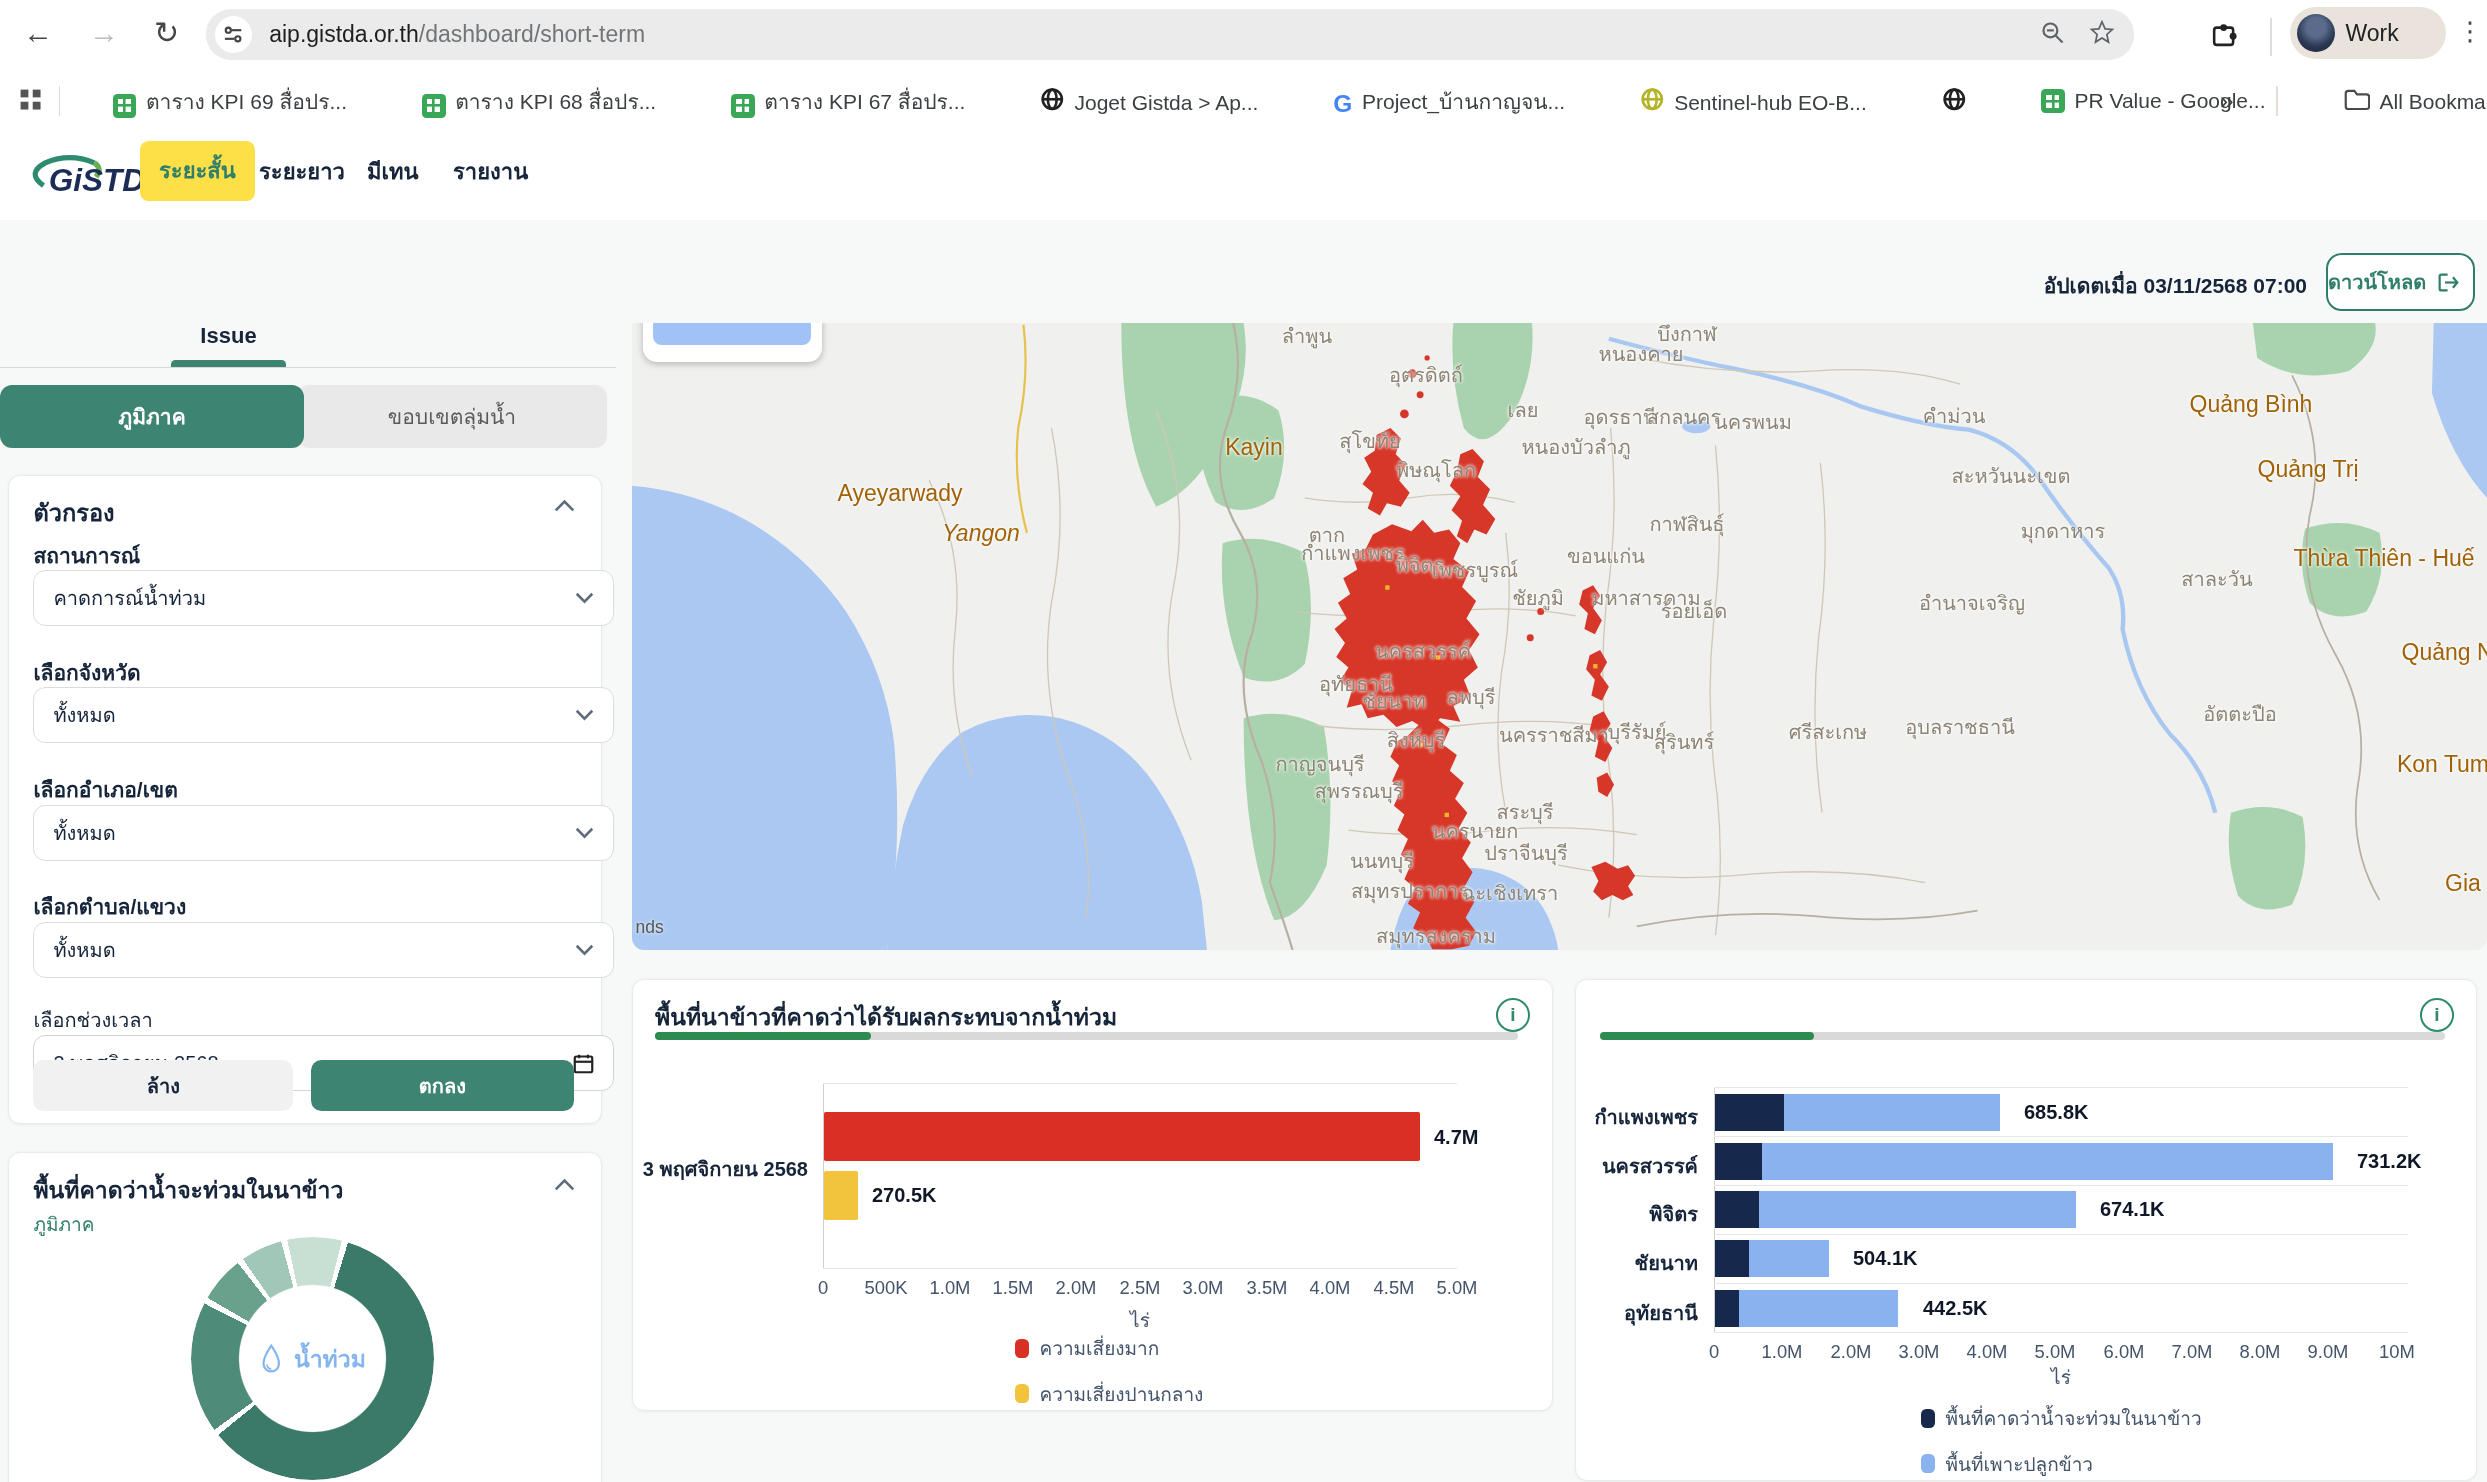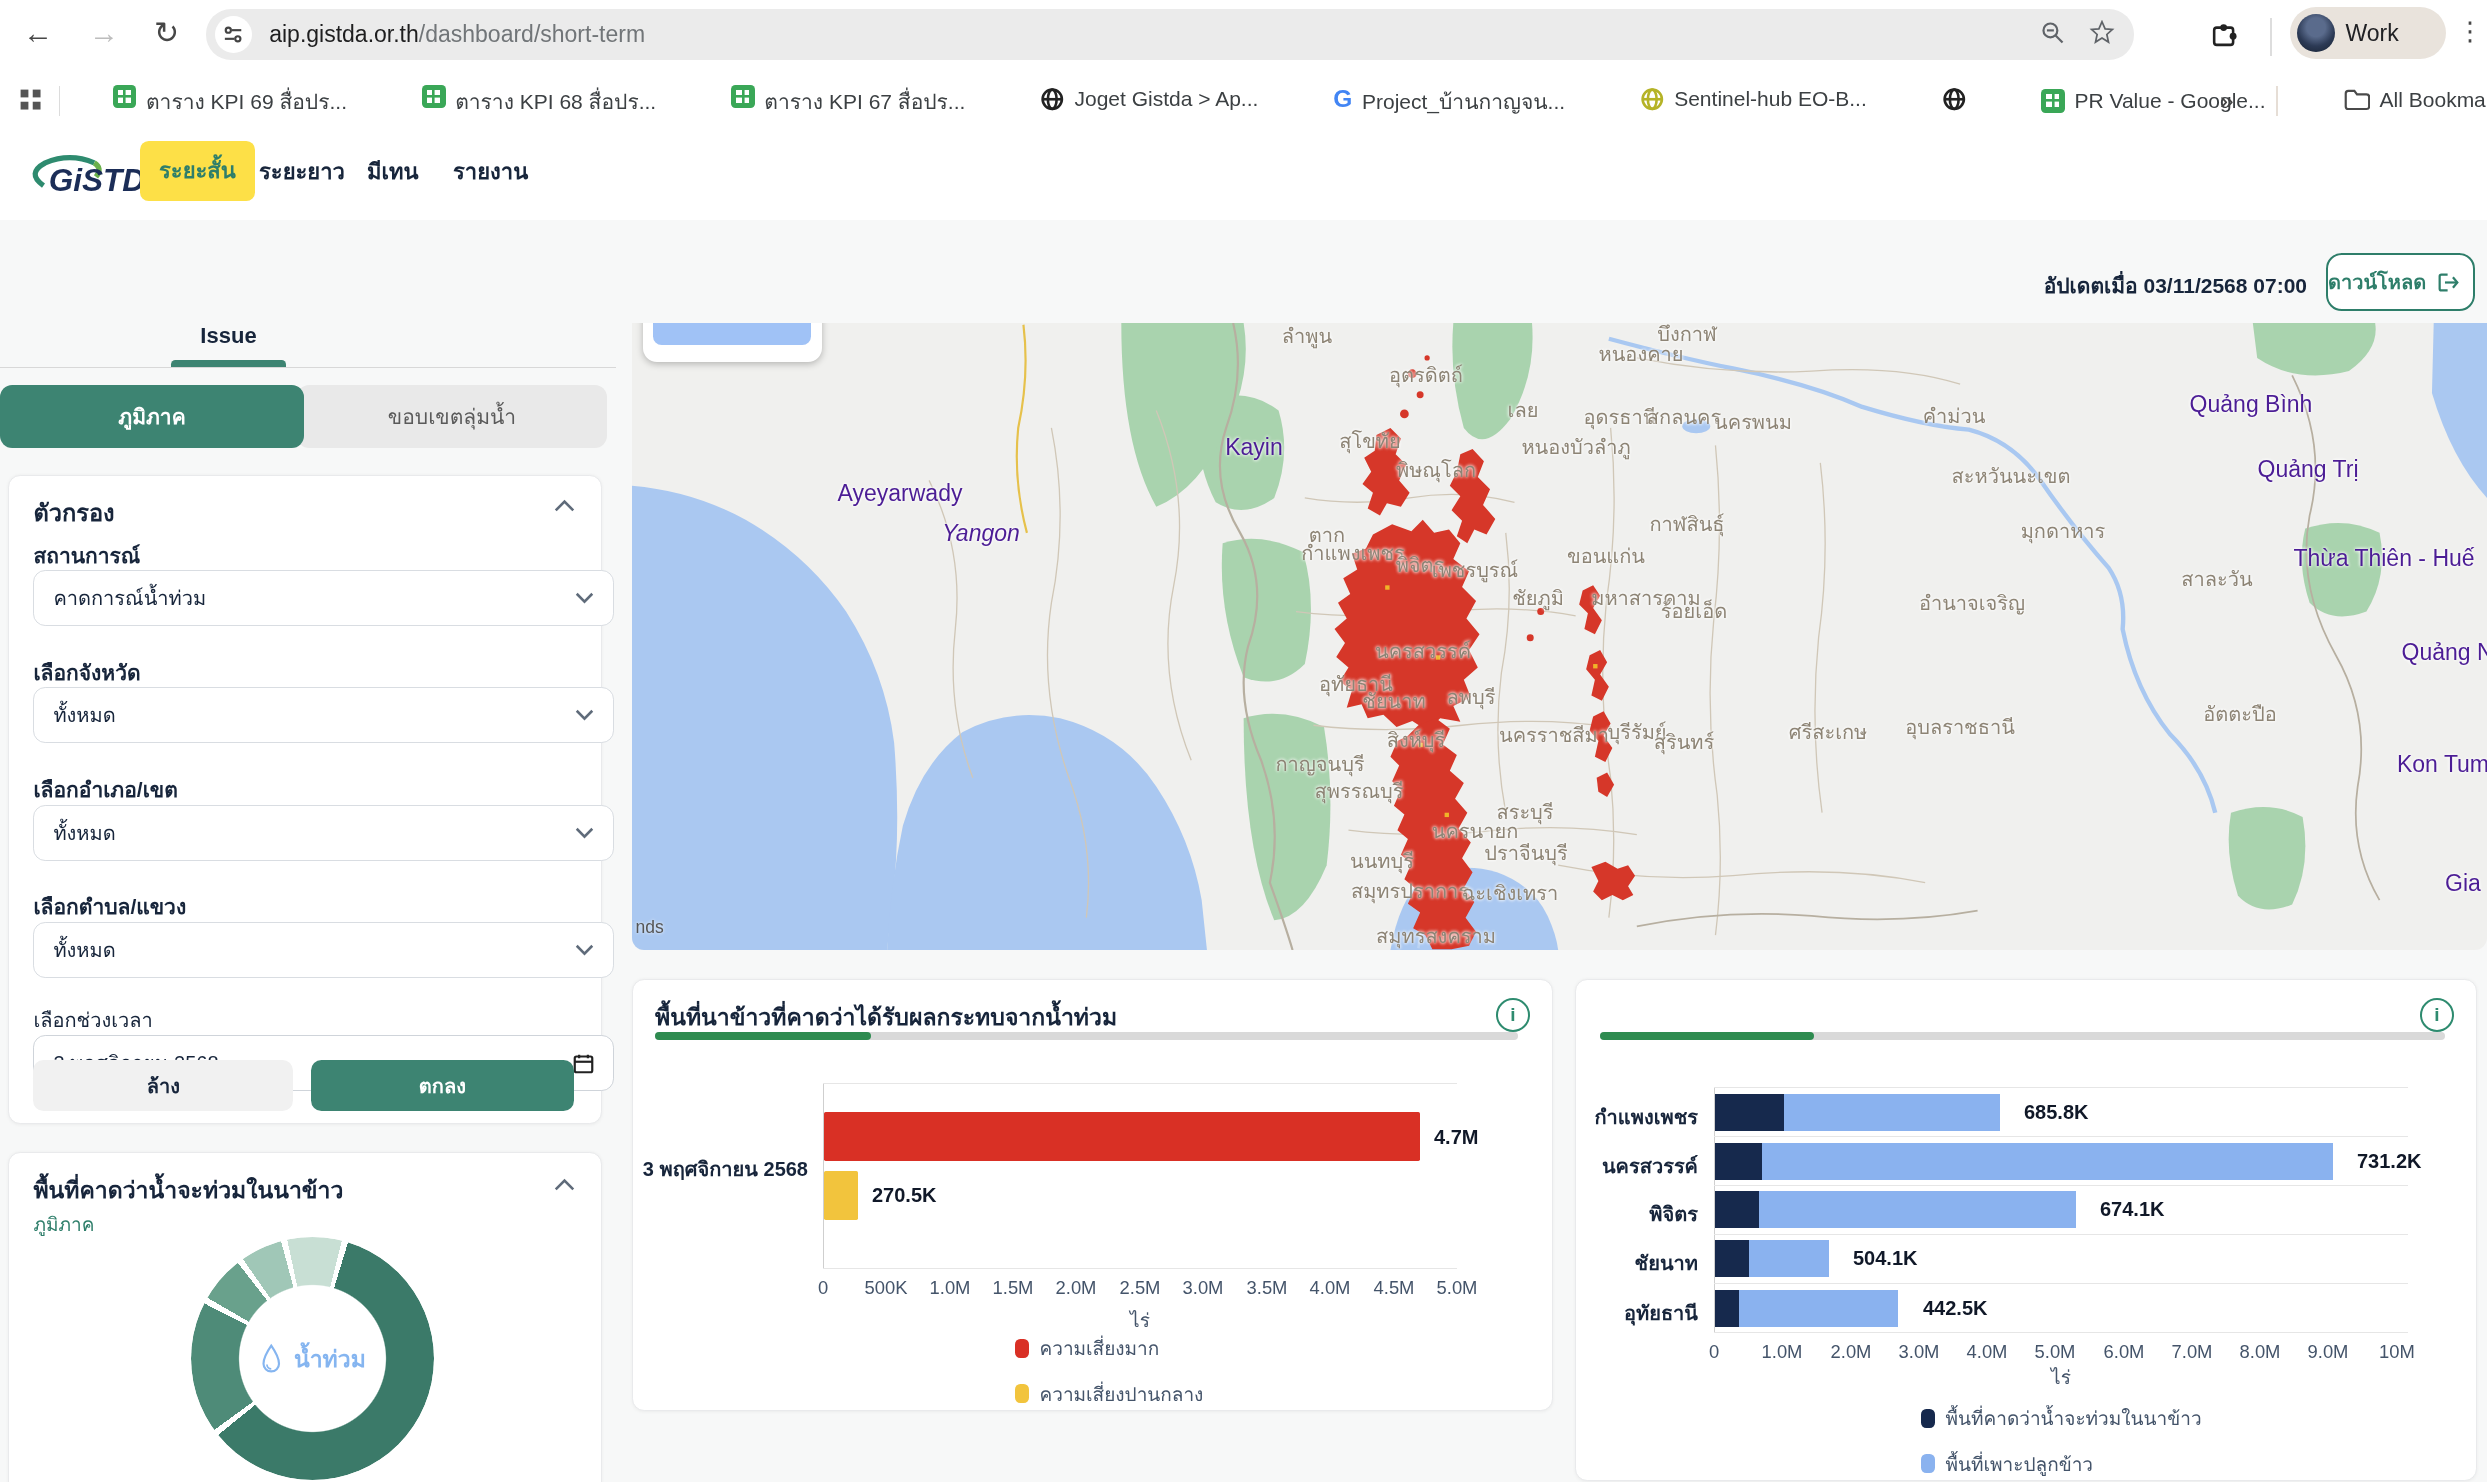--- a/index.html
+++ b/index.html
@@ -10,21 +10,21 @@
   .navglyph{font-size:30px;color:#474747;line-height:1;}
   .navglyph.dis{color:#bdbdbd;}
   #urlpill{position:absolute;left:206px;top:8.7px;width:1928px;height:51px;background:#ebebeb;border-radius:25px;display:flex;align-items:center;}
   #urlpill .sitecirc{width:37px;height:37px;border-radius:50%;background:#fff;margin-left:8.7px;display:flex;align-items:center;justify-content:center;}
   .urldomain{font-size:23px;color:#1e1e1f;margin-left:17.5px;}
   .urlpath{font-size:23px;color:#717578;}
   #profilepill{position:absolute;left:2290px;top:7px;height:52px;min-width:131px;background:#e9e3dc;border-radius:26px;display:flex;align-items:center;gap:10.5px;padding:0 17.5px 0 7px;}
   .avatar{width:38px;height:38px;border-radius:50%;background:radial-gradient(circle at 50% 35%,#5a6b8c 0 30%,#2c3a55 60%,#16202f);}
   
   #bmbar{position:absolute;left:0;top:72px;width:2487px;height:58px;background:#fff;border-bottom:0.9px solid #e4e4e4;display:flex;align-items:center;}
-  .bmitem{display:flex;align-items:flex-start;gap:9.6px;margin-right:38px;padding-left:37px;}
+  .bmitem{display:flex;align-items:flex-end;gap:9.6px;margin-right:38px;padding-left:37px;}
   .bmlabel{font-size:21px;color:#3c4043;white-space:nowrap;}
   .sheeticon{width:23.6px;height:23.6px;background:#3aa757;border-radius:4.4px;position:relative;}
   .sheeticon:before{content:"";position:absolute;left:5.2px;top:5.2px;width:13px;height:13px;background:
     linear-gradient(#3aa757,#3aa757) 0 5.2px/13px 2.6px no-repeat,
     linear-gradient(#3aa757,#3aa757) 5.2px 0/2.6px 13px no-repeat,#fff;}
   .vsep{width:0.9px;height:30px;background:#dcdcdc;margin:0 15.7px;}
   
   #appheader{position:absolute;left:0;top:129px;width:2487px;height:91px;background:#fff;}
   .navitem{position:absolute;top:24.5px;font-size:22px;font-weight:bold;color:#17253b;}
   .navactive{background:#fde047;color:#2e7e6a;border-radius:8.7px;padding:12.2px 19px;top:12.2px !important;}
@@ -44,21 +44,21 @@
   .sw{width:14px;height:19px;border-radius:5.2px;}
   
   .rcat{position:absolute;right:calc(100% - 122px);font-size:20px;font-weight:bold;color:#17253b;white-space:nowrap;text-align:right;}
   .rbar{position:absolute;height:37px;}
   .rval{position:absolute;font-size:20px;font-weight:bold;color:#101828;}
   .hline{position:absolute;height:0.9px;background:#e6e6e6;}
   
   #map{position:absolute;left:632px;top:323px;width:1855px;height:627px;background:#f0f0ee;overflow:hidden;border-radius:0 0 12.2px 12.2px;}
   .maplbl{position:absolute;transform:translate(-50%,-50%);white-space:nowrap;text-shadow:0 0 3.5px #fff,0 0 3.5px #fff;}
   .maplbl.th{font-size:20px;color:#8d8475;}
-  .maplbl.en{font-size:23px;color:#4c1d95;}
+  .maplbl.en{font-size:23px;color:#a16207;}
   
   #donut{position:absolute;left:182px;top:84px;width:243px;height:243px;border-radius:50%;
     background:conic-gradient(#c8dfd4 0 14deg,#fff 14deg 17deg,#3b7a69 17deg 231deg,#fff 231deg 234deg,#4e8b78 234deg 297deg,#fff 297deg 300deg,#69a18c 300deg 322deg,#fff 322deg 325deg,#a0c7b7 325deg 345deg,#fff 345deg 348deg,#c8dfd4 348deg 360deg);
     -webkit-mask:radial-gradient(closest-side,transparent 60%,#000 61%);
             mask:radial-gradient(closest-side,transparent 60%,#000 61%);}
   #donutcenter{position:absolute;left:182px;top:84px;width:243px;height:243px;display:flex;align-items:center;justify-content:center;gap:10.5px;color:#85b5f0;font-size:23px;font-weight:bold;}
 </style>
 </head>
 <body>
 

